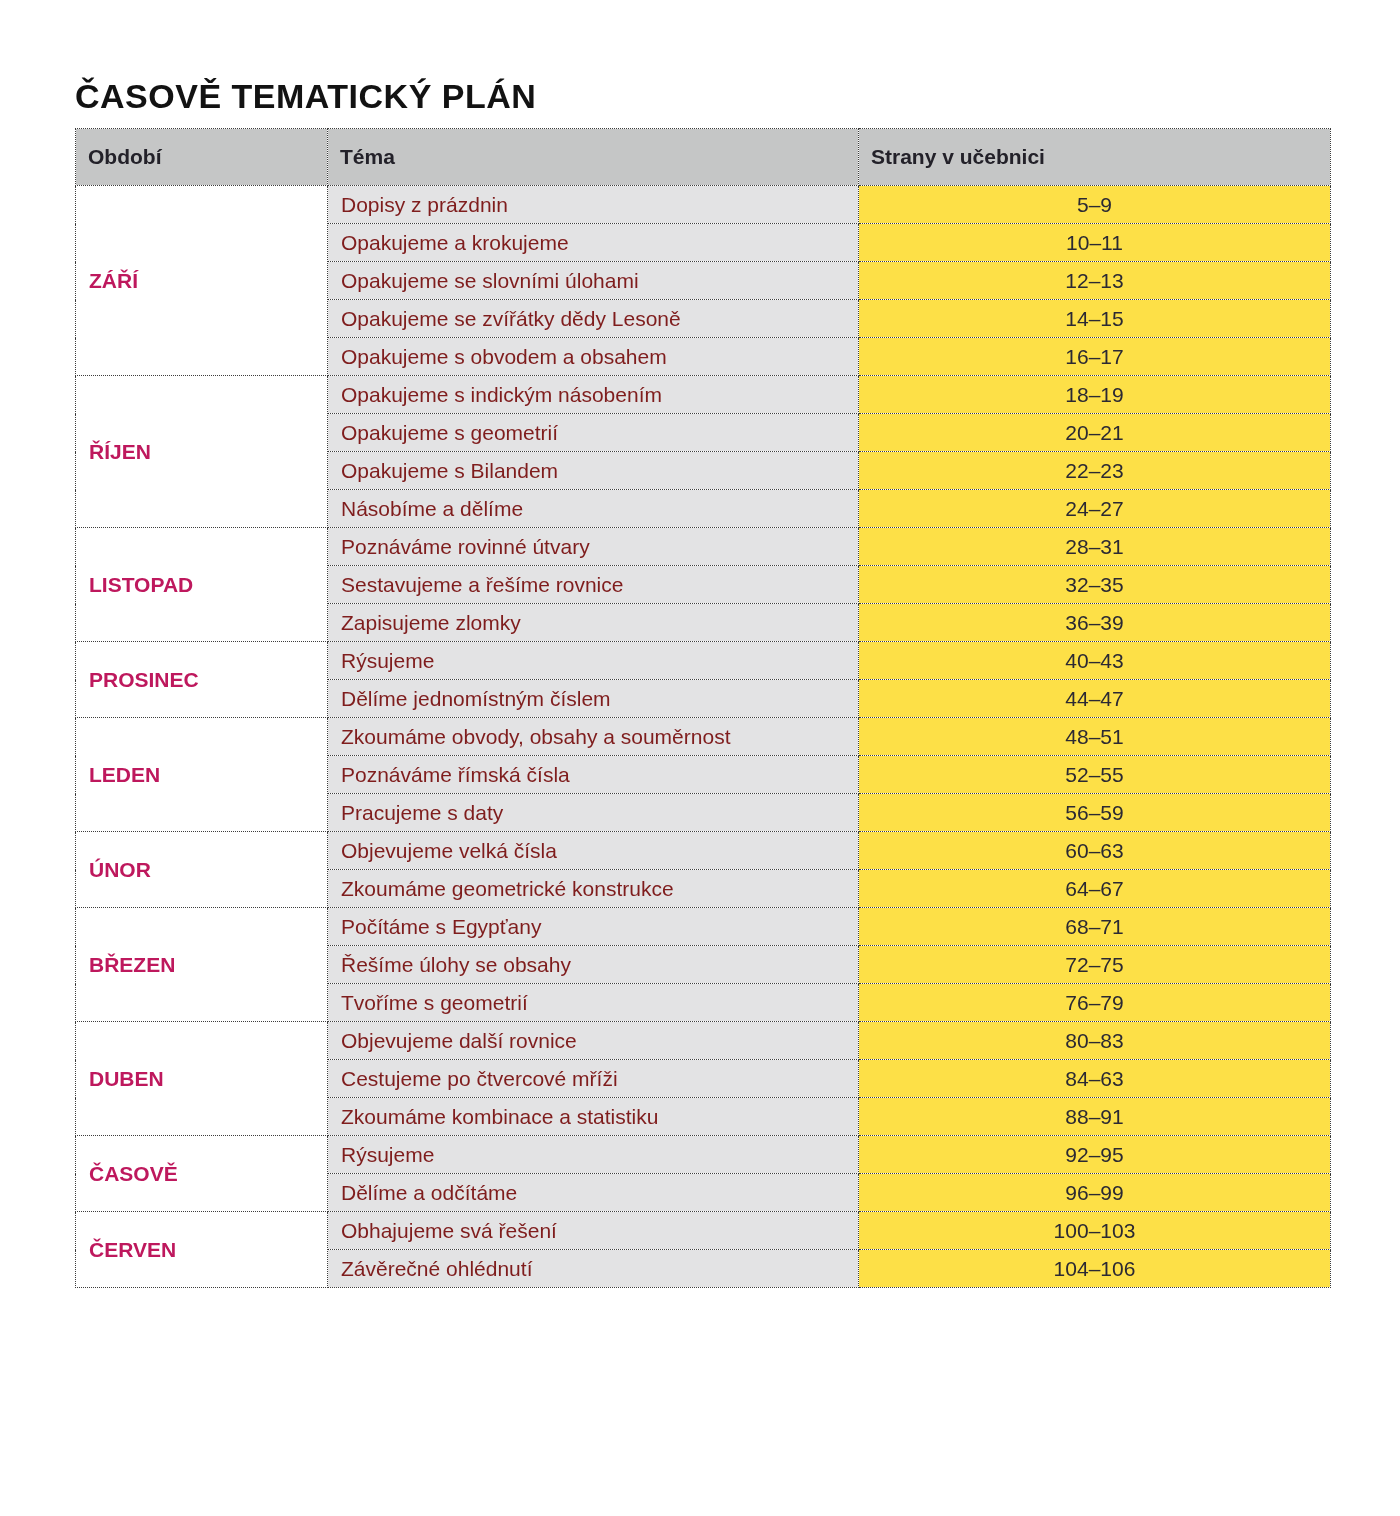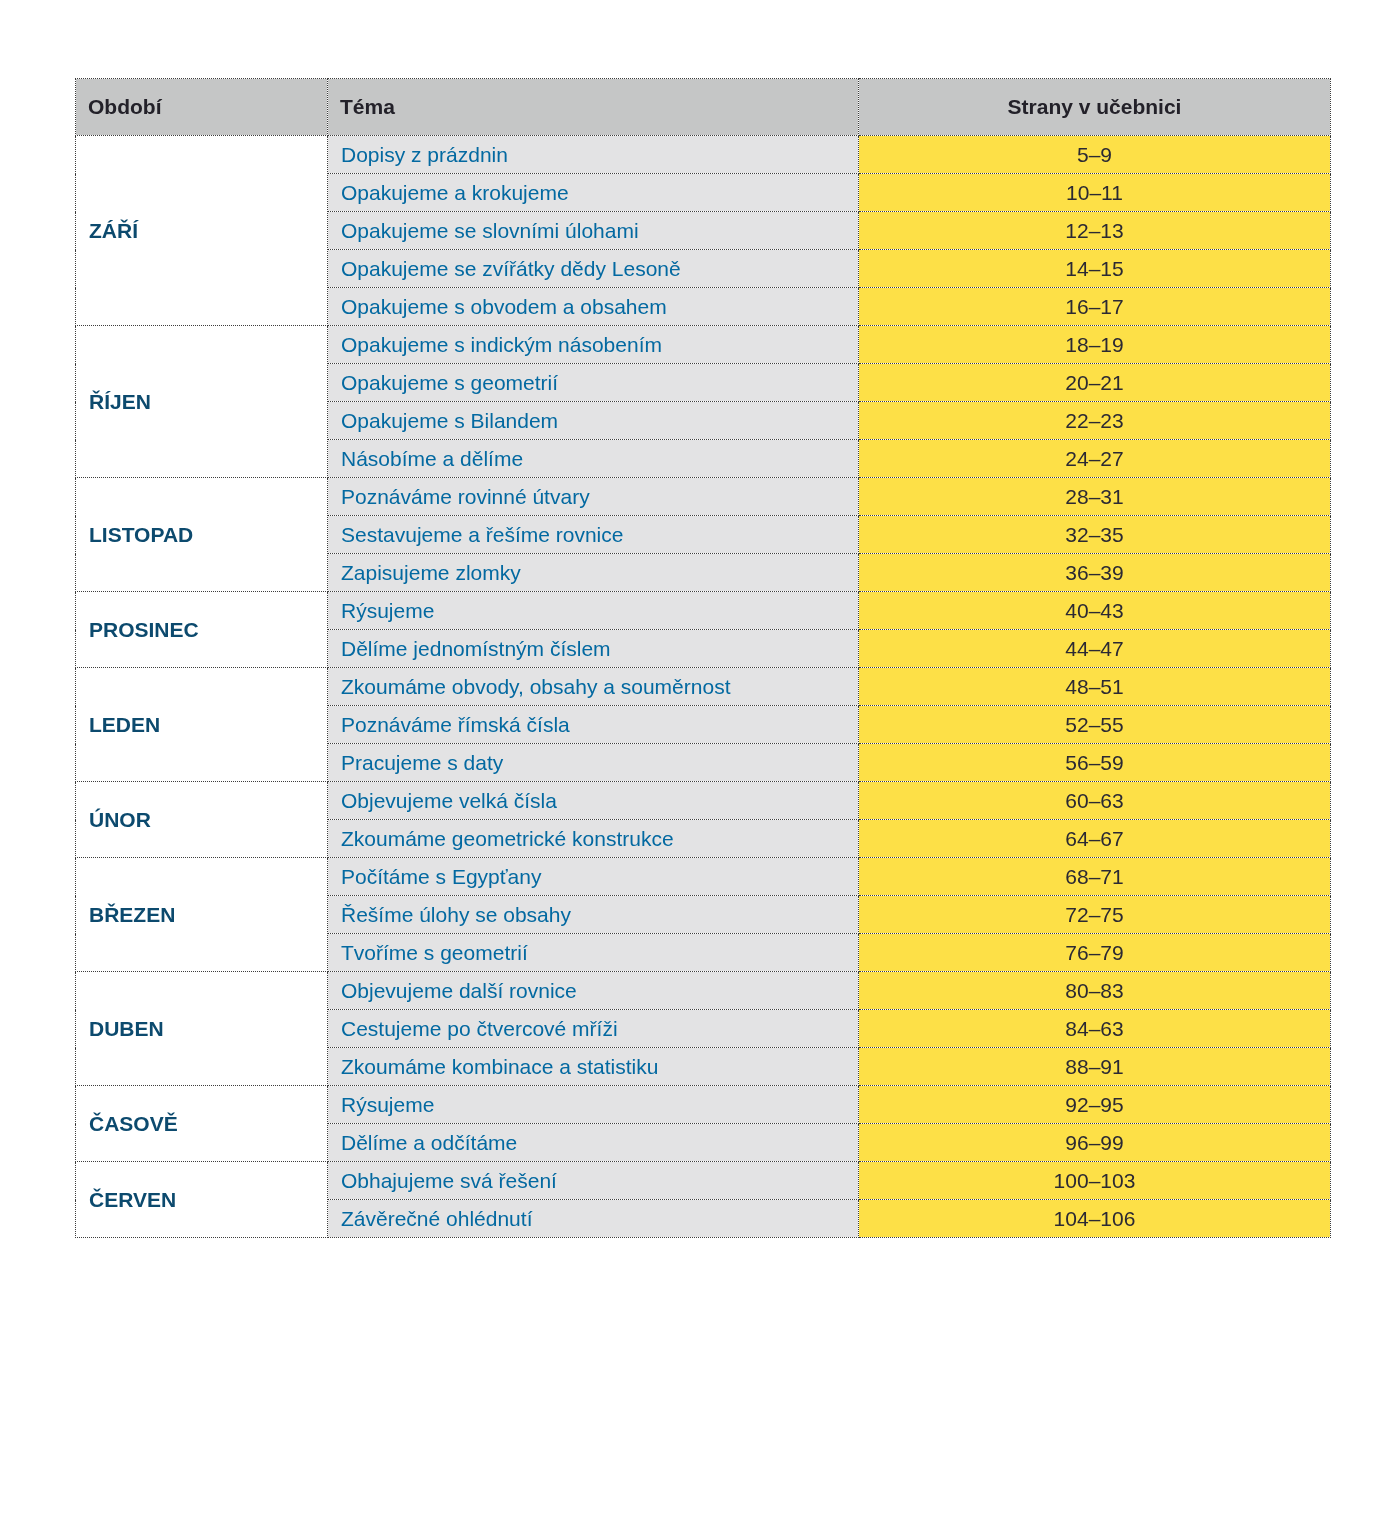--- a/index.html
+++ b/index.html
@@ -44,55 +44,56 @@
   }
   .plan thead th {
     background: #c5c6c6;
     height: 37px;
     font-size: 21px;
     font-weight: 700;
     text-align: left;
     padding: 16px 12px;
     color: #232129;
   }
-  .plan thead th.h-pages { text-align: center; }
+  .plan thead th.h-pages { text-align: left; }
   .plan tbody td {
     height: 38px;
     font-size: 21px;
     padding: 0 13px;
   }
   td.period-cell {
     background: #ffffff;
     font-weight: 700;
     font-size: 20px;
-    color: #0c4a6e;
+    color: #be185d;
     vertical-align: middle;
   }
   td.theme-cell {
     background: #e3e3e4;
-    color: #0369a1;
+    color: #7f1d1d;
   }
   td.pages-cell {
     background: #fde047;
     text-align: center;
     padding: 0;
     color: #2b2933;
   }
   .footnote {
     margin: 27px 0 0 0;
     font-family: "Liberation Serif", serif;
     font-size: 24px;
     color: #1f1e24;
   }
 </style>
 </head>
 <body>
 
 <div class="page">
 
+  <h1 class="title">ČASOVĚ TEMATICKÝ PLÁN</h1>
 
   <table class="plan">
     <colgroup>
       <col class="c-period">
       <col class="c-theme">
       <col class="c-pages">
     </colgroup>
     <thead>
       <tr>
         <th class="h-period">Období</th>

